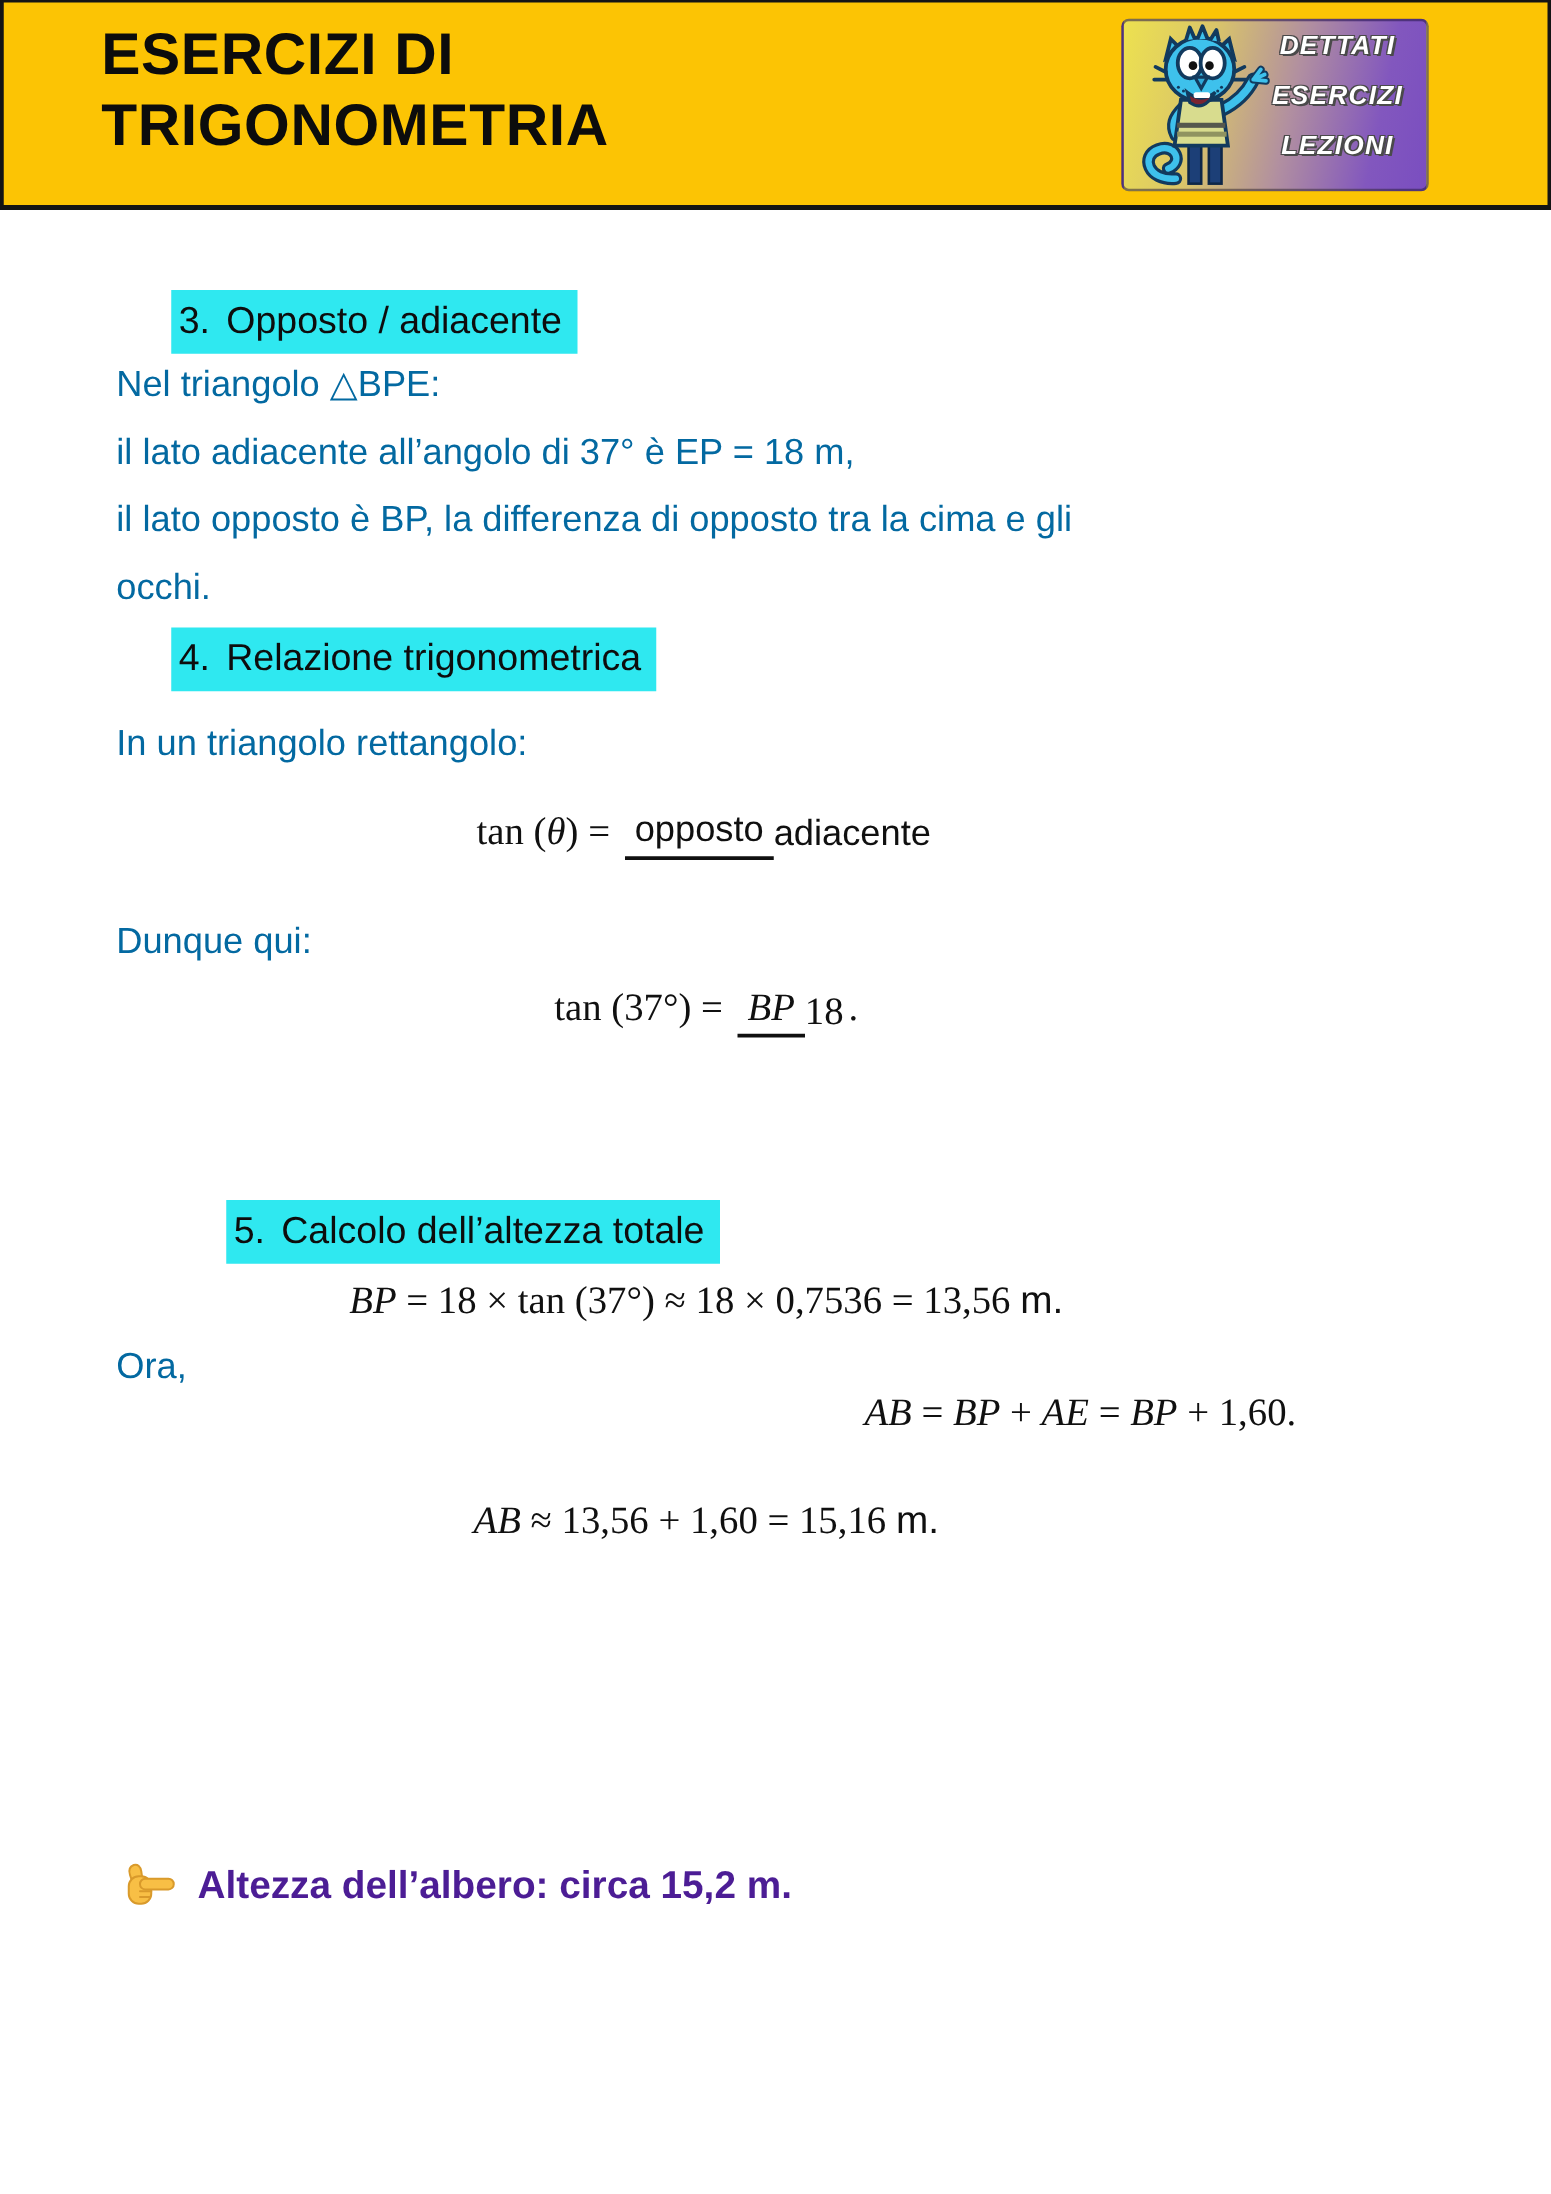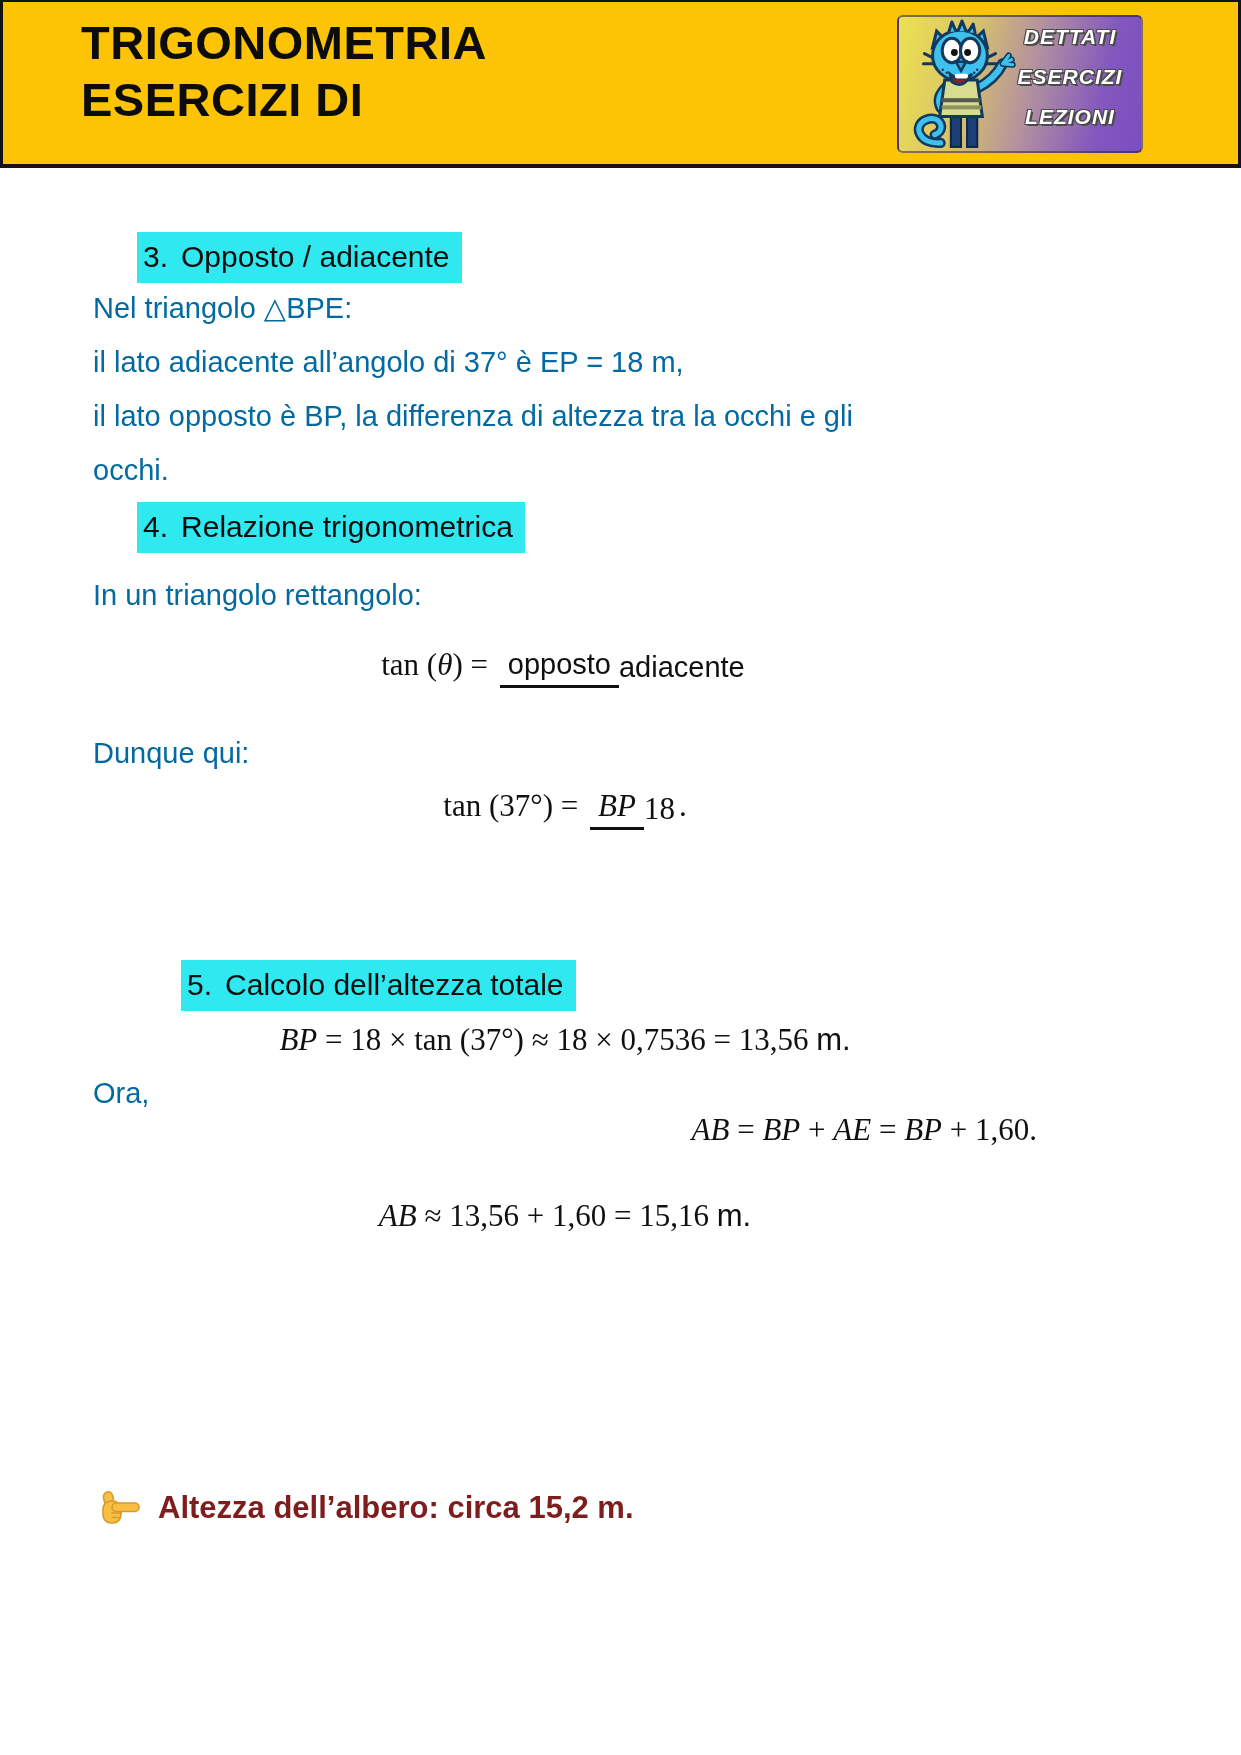--- a/index.html
+++ b/index.html
@@ -60,40 +60,40 @@
     display:inline-flex; flex-direction:row; vertical-align:middle;
     margin:0 4px; line-height:1.15;
   }
   .frac .fnum { border-bottom:3px solid #101010; padding:0 8px 3px; }
   .frac .fden { padding-top:3px; }
   .frac-sans { font-family:"Liberation Sans", sans-serif; font-size:29px; }
 
   
   .result {
     position:absolute; left:98px; top:1486px; display:flex; align-items:center; gap:16px;
-    font-size:31px; font-weight:bold; color:#7f1d1d;
+    font-size:31px; font-weight:bold; color:#4c1d95;
   }
   .hand-icon { width:44px; height:44px; flex:0 0 auto; }
 
   
   .footer {
     position:absolute; left:93px; top:1648px; width:944px; text-align:center;
     font-size:29px;
   }
   .footer a { color:#2B66A9; text-decoration:underline; }
 </style>
 </head>
 <body>
 
 <div class="page">
 
   <div class="header">
     <div class="doc-title">
+      <div>ESERCIZI DI</div>
       <div>TRIGONOMETRIA</div>
-      <div>ESERCIZI DI</div>
     </div>
 
     <div class="logo">
       <svg class="logo-cat" viewBox="0 0 110 130" xmlns="http://www.w3.org/2000/svg">
 
         <path d="M34 122 C 12 124 6 104 20 99 C 34 94 40 110 28 114" fill="none" stroke="#123A5E" stroke-width="10" stroke-linecap="round"></path>
         <path d="M34 122 C 12 124 6 104 20 99 C 34 94 40 110 28 114" fill="none" stroke="#3EC1EC" stroke-width="5" stroke-linecap="round"></path>
 
         <rect x="44" y="90" width="10" height="36" fill="#1C3F77" stroke="#0E2747" stroke-width="2"></rect>
         <rect x="60" y="90" width="10" height="36" fill="#1C3F77" stroke="#0E2747" stroke-width="2"></rect>
@@ -140,21 +140,21 @@
     </div>
   </div>
 
   <div class="hl" style="top:232px;">
     <span class="num">3.</span><span>Opposto / adiacente</span>
   </div>
 
   <div class="bodytext" style="top:281px;">
     <div>Nel triangolo △BPE:</div>
     <div>il lato adiacente all’angolo di 37° è EP = 18 m,</div>
-    <div>il lato opposto è BP, la differenza di altezza tra la occhi e gli</div>
+    <div>il lato opposto è BP, la differenza di opposto tra la cima e gli</div>
     <div>occhi.</div>
   </div>
 
   <div class="hl" style="top:502px;">
     <span class="num">4.</span><span>Relazione trigonometrica</span>
   </div>
 
   <div class="bodytext" style="top:568px;">
     <div>In un triangolo rettangolo:</div>
   </div>

